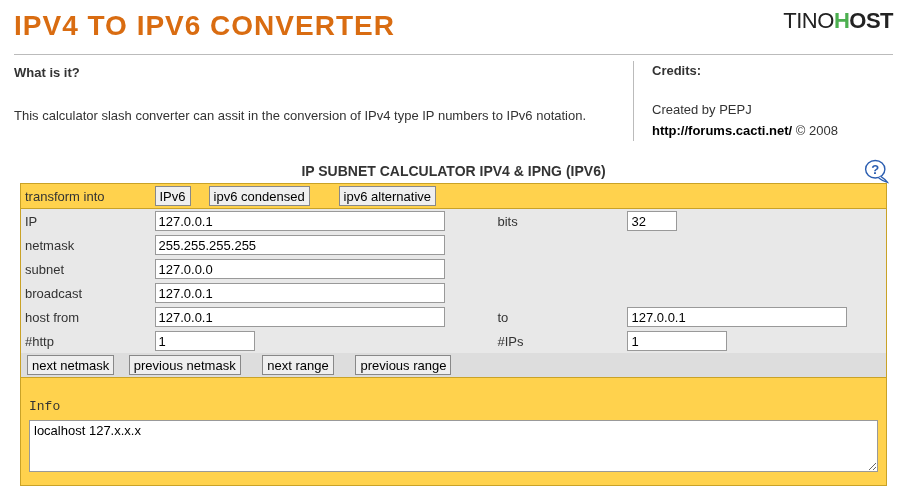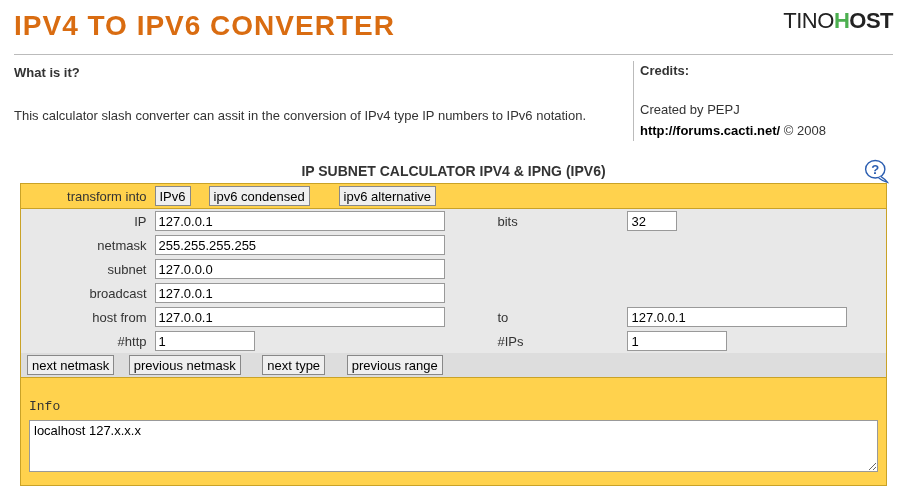--- a/index.html
+++ b/index.html
@@ -39,21 +39,21 @@
     gap: 12px;
   }
   .lcol {
     flex: 1;
     padding-right: 8px;
     line-height: 1.9;
   }
   .rcol {
     width: 260px;
     border-left: 1px solid #bbb;
-    padding-left: 6px;
+    padding-left: 18px;
     line-height: 1.6;
   }
   .what-head, .cred-head { font-weight: bold; margin-bottom: 18px; }
   .forumlink { font-weight: bold; color: #000; }
   .calc-wrap {
     margin: 22px 6px 0 6px;
   }
   .calc-title {
     text-align: center;
     font-weight: bold;
@@ -83,21 +83,20 @@
   }
   .band-gray {
     background: #e8e8e8;
     border-left: 1px solid #c9a227;
     border-right: 1px solid #c9a227;
   }
   .band-bottom {
     border-bottom: 1px solid #c9a227;
   }
   .lbl {
-    text-align: right;
     width: 96px;
     white-space: nowrap;
     padding-right: 4px !important;
   }
   .lbl2 {
     width: 48px;
     white-space: nowrap;
     padding-right: 4px !important;
   }
   input[type=text] {
@@ -231,21 +230,21 @@
       <td class="lbl2">#IPs</td>
       <td><input type="text" class="w-short" value="1" style=""></td>
     </tr>
 
     <tr class="band-gray band-bottom nav-row" style="background:#ddd;">
       <td colspan="4" style="padding-left:6px;">
         <button class="small">next netmask</button>
         &nbsp;&nbsp;
         <button class="small">previous netmask</button>
         &nbsp;&nbsp;&nbsp;&nbsp;
-        <button class="small">next type</button>
+        <button class="small">next range</button>
         &nbsp;&nbsp;&nbsp;&nbsp;
         <button class="small">previous range</button>
       </td>
     </tr>
   </tbody>
     </table>
 
   <div class="info-block">
     <div class="info-label">Info</div>
     <textarea class="info-area" style="">localhost 127.x.x.x</textarea>

